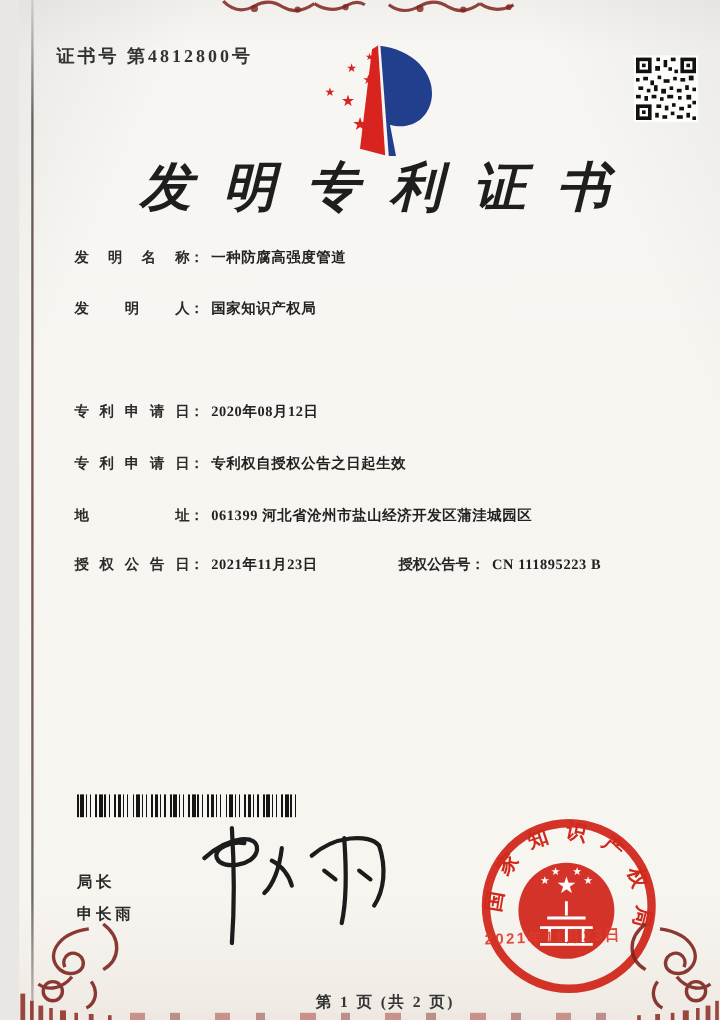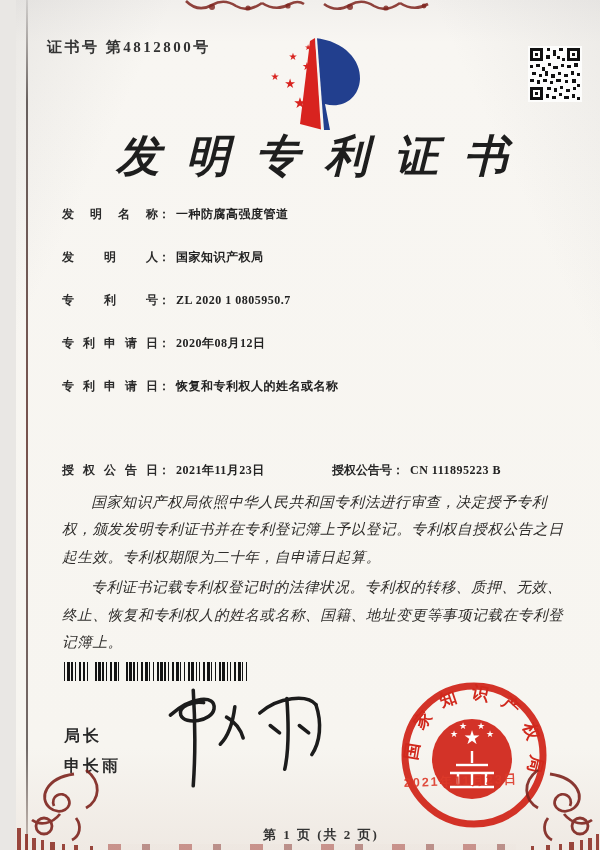--- a/index.html
+++ b/index.html
@@ -35,21 +35,21 @@
   .paras p{margin:0 0 3px 0;text-indent:2em;}
   .barcode{
     position:absolute;left:48px;top:662px;width:186px;height:19px;
     background:repeating-linear-gradient(90deg,
       #141414 0 1.5px, transparent 1.5px 3px,
       #141414 3px 6px, transparent 6px 7.5px,
       #141414 7.5px 8.5px, transparent 8.5px 11px,
       #141414 11px 12px, transparent 12px 15.5px);
   }
   .signer{position:absolute;left:48px;top:726px;font-family:"Liberation Sans","DejaVu Sans",sans-serif;
-    font-weight:700;font-size:16px;letter-spacing:3px;color:#2a2a2a;}
+    font-weight:700;font-size:13px;letter-spacing:3px;color:#2a2a2a;}
   .signer div{margin-bottom:9px;}
   .signature{position:absolute;left:138px;top:686px;width:170px;height:104px;}
   .seal{position:absolute;left:384px;top:681px;width:148px;height:148px;}
   .footer{position:absolute;left:0;top:826px;width:610px;text-align:center;font-size:13px;font-weight:600;letter-spacing:2px;color:#333;}
   .ornament-top{position:absolute;left:168px;top:0;width:252px;height:15px;}
   .corner{position:absolute;bottom:0;width:96px;height:84px;}
   .corner.left{left:0;}
   .corner.right{right:0;transform:scaleX(-1);}
   .fringe{
     position:absolute;bottom:0;left:92px;right:92px;height:6px;opacity:.55;
@@ -159,40 +159,36 @@
   </svg>
 
   <div class="title">发明专利证书</div>
 
   <div class="frow" style="top:206px">
     <span class="flabel">发明名称</span><span class="fcolon">：</span><span class="fvalue">一种防腐高强度管道</span>
   </div>
   <div class="frow" style="top:249px">
     <span class="flabel">发明人</span><span class="fcolon">：</span><span class="fvalue">国家知识产权局</span>
   </div>
-  <div class="frow" style="top:292px">
-    <span class="flabel">专利号</span><span class="fcolon">：</span><span class="fvalue">ZL 2020 1 0805950.7</span>
-  </div>
   <div class="frow" style="top:335px">
     <span class="flabel">专利申请日</span><span class="fcolon">：</span><span class="fvalue">2020年08月12日</span>
   </div>
   <div class="frow" style="top:378px">
-    <span class="flabel">专利申请日</span><span class="fcolon">：</span><span class="fvalue">恢复和专利权人的姓名或名称</span>
+    <span class="flabel">专利申请日</span><span class="fcolon">：</span><span class="fvalue">专利权自授权公告之日起生效</span>
+  </div>
+  <div class="frow" style="top:421px">
+    <span class="flabel">地址</span><span class="fcolon">：</span><span class="fvalue">061399 河北省沧州市盐山经济开发区蒲洼城园区</span>
   </div>
   <div class="frow" style="top:462px">
     <span class="flabel">授权公告日</span><span class="fcolon">：</span><span class="fvalue">2021年11月23日</span>
     <span class="grant-no-group">
       <span>授权公告号</span><span class="fcolon">：</span><span class="fvalue">CN 111895223 B</span>
     </span>
   </div>
 
-  <div class="paras">
-    <p>国家知识产权局依照中华人民共和国专利法进行审查，决定授予专利权，颁发发明专利证书并在专利登记簿上予以登记。专利权自授权公告之日起生效。专利权期限为二十年，自申请日起算。</p>
-    <p>专利证书记载专利权登记时的法律状况。专利权的转移、质押、无效、终止、恢复和专利权人的姓名或名称、国籍、地址变更等事项记载在专利登记簿上。</p>
-  </div>
 
   <div class="barcode"></div>
 
   <div class="signer">
     <div>局长</div>
     <div>申长雨</div>
   </div>
 
   <svg class="signature" viewBox="0 0 160 100">
     <g stroke="#1c1c1c" stroke-width="3.4" stroke-linecap="round" fill="none">

